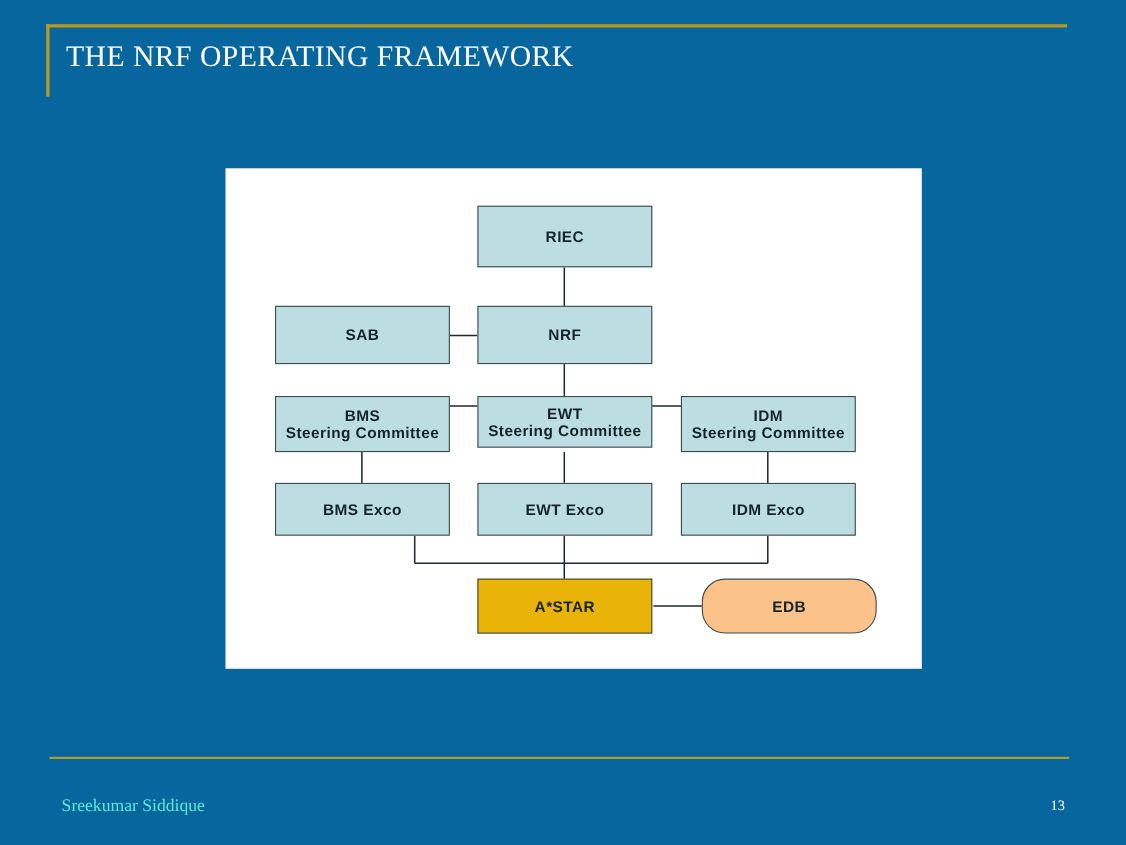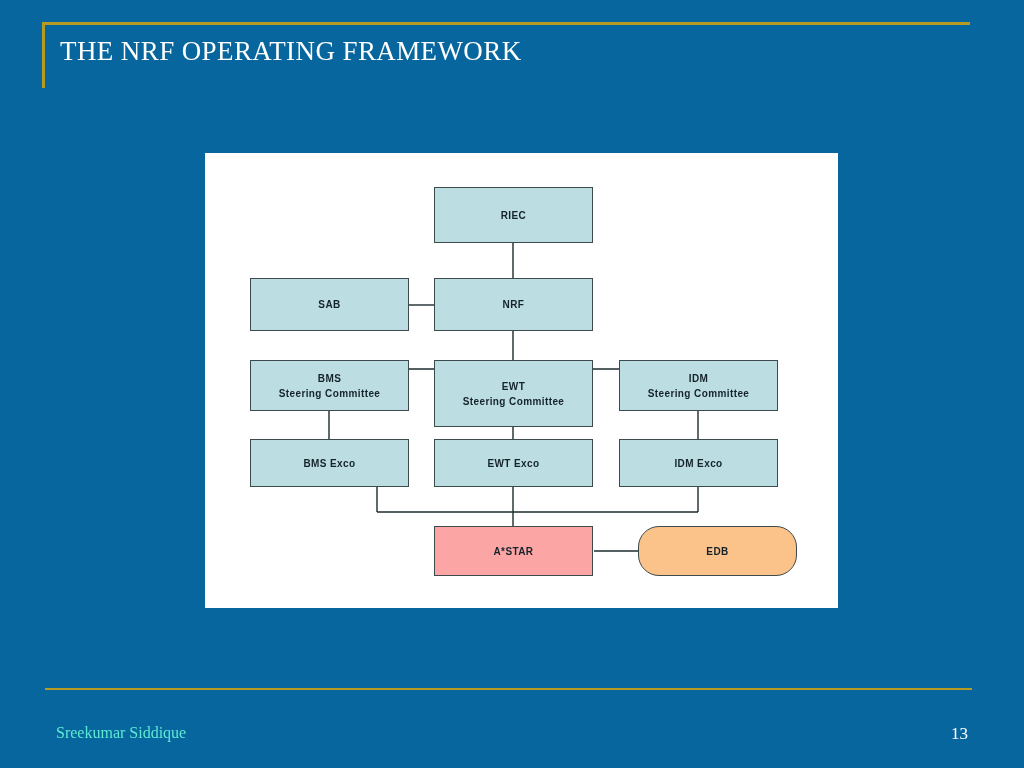--- a/index.html
+++ b/index.html
@@ -61,21 +61,21 @@
     color: #5eead4;
     font-family: "Liberation Serif", serif;
     font-size: 16px;
   }
   .footer-page {
     position: absolute;
     right: 56px;
     top: 724px;
     color: #ffffff;
     font-family: "Liberation Serif", serif;
-    font-size: 17px;
+    font-size: 13px;
     text-align: right;
   }
 
   
   .diagram-panel {
     position: absolute;
     left: 205px;
     top: 153px;
     width: 633px;
     height: 455px;
@@ -93,27 +93,27 @@
     position: absolute;
     border: 1.4px solid #3d4a4d;
     box-sizing: border-box;
     display: flex;
     align-items: center;
     justify-content: center;
     text-align: center;
     color: #15232b;
     font-family: "Liberation Sans", sans-serif;
     font-weight: bold;
-    font-size: 10px;
+    font-size: 14px;
     line-height: 15px;
     letter-spacing: 0.4px;
   }
   .node-box span { display: block; }
   .fill-blue  { background: #bcdee2; }
-  .fill-green { background: #fca5a5; }
+  .fill-green { background: #eab308; }
   .fill-orange{ background: #fbc38a; }
 </style>
 </head>
 <body>
 
 <div class="title-rule-top"></div>
 <div class="title-rule-left"></div>
 <div class="slide-title">THE NRF OPERATING FRAMEWORK</div>
 
 <div class="diagram-panel">
@@ -157,21 +157,21 @@
     <span>SAB</span>
   </div>
 
   <div class="node-box fill-blue" style="left:45px; top:207px; width:159px; height:51px;align-items:center;">
     <div>
       <span>BMS</span>
       <span>Steering Committee</span>
     </div>
   </div>
 
-  <div class="node-box fill-blue" style="left:229px; top:207px; width:159px; height:67px;">
+  <div class="node-box fill-blue" style="left:229px; top:207px; width:159px; height:47px;">
     <div>
       <span>EWT</span>
       <span>Steering Committee</span>
     </div>
   </div>
 
   <div class="node-box fill-blue" style="left:414px; top:207px; width:159px; height:51px;">
     <div>
       <span>IDM</span>
       <span>Steering Committee</span>

